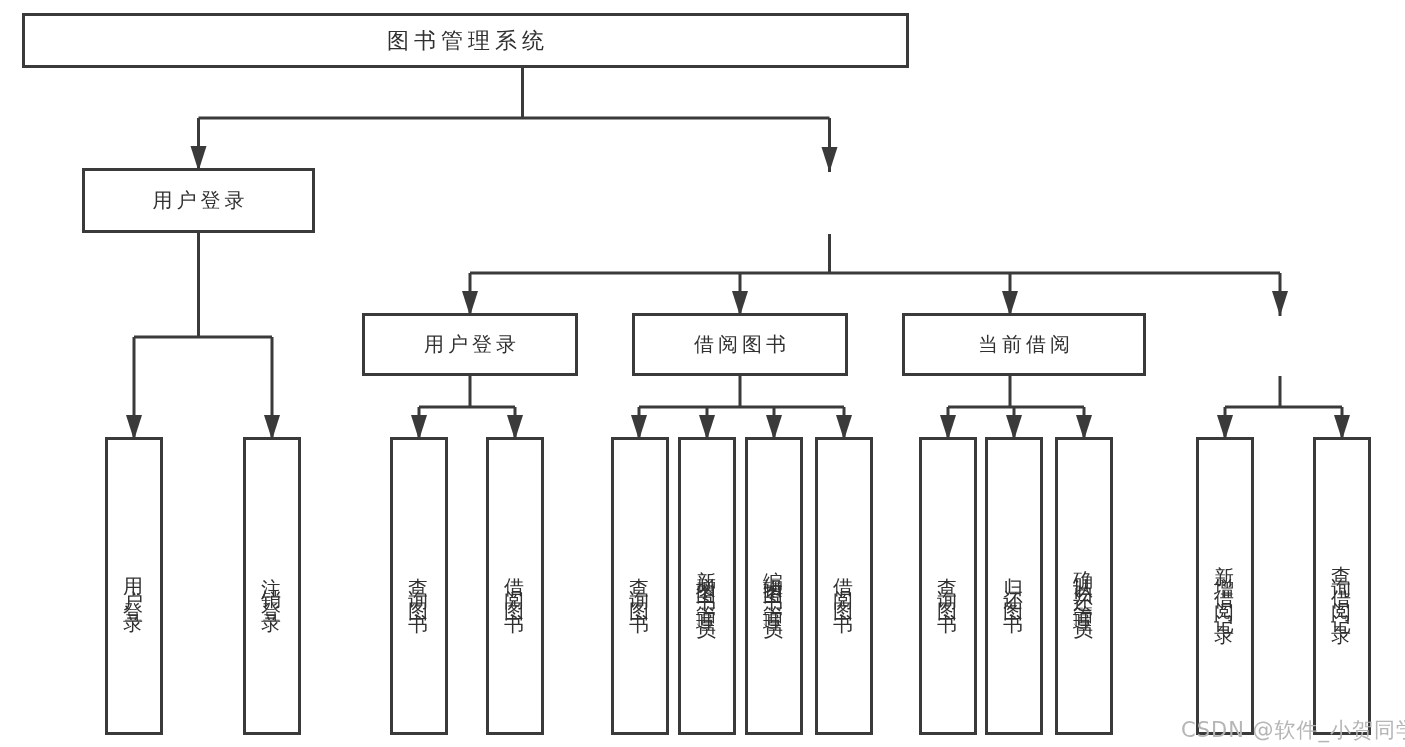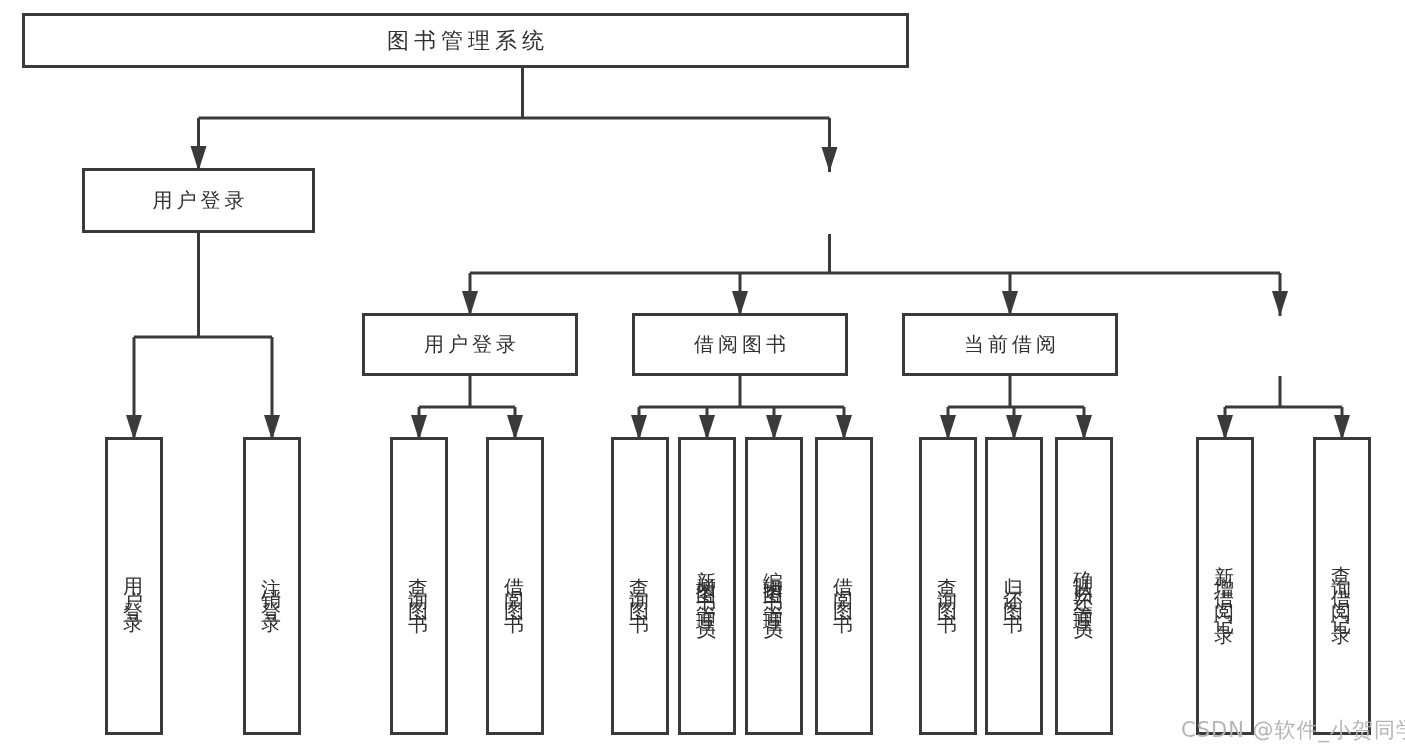--- a/index.html
+++ b/index.html
@@ -29,21 +29,21 @@
     justify-content: center;
     z-index: 2;
     font-size: 20px;
   }
   .hbox { letter-spacing: 4px; padding-left: 4px; }
   #n-root { left: 22px; top: 13px; width: 887px; height: 55px; font-size: 22px; letter-spacing: 5px; padding-left: 5px; }
   #n-user-login   { left: 82px;  top: 168px; width: 233px; height: 65px; }
   #n-book-mgmt    { left: 712px; top: 169px; width: 235px; height: 65px; }
   #n-new-book     { left: 362px; top: 313px; width: 216px; height: 63px; }
   #n-book-borrow  { left: 632px; top: 313px; width: 216px; height: 63px; }
-  #n-current-borrow { left: 902px;  top: 313px; width: 216px; height: 63px; }
+  #n-current-borrow { left: 902px;  top: 313px; width: 244px; height: 63px; }
   #n-borrow-records { left: 1172px; top: 313px; width: 216px; height: 63px; }
   .vbox { top: 437px; width: 58px; height: 298px; }
   .vbox .vtext {
     writing-mode: vertical-rl;
     text-orientation: mixed;
     letter-spacing: 12px;
     font-size: 20px;
     white-space: nowrap;
   }
   .vbox.tight .vtext { letter-spacing: 7px; }

